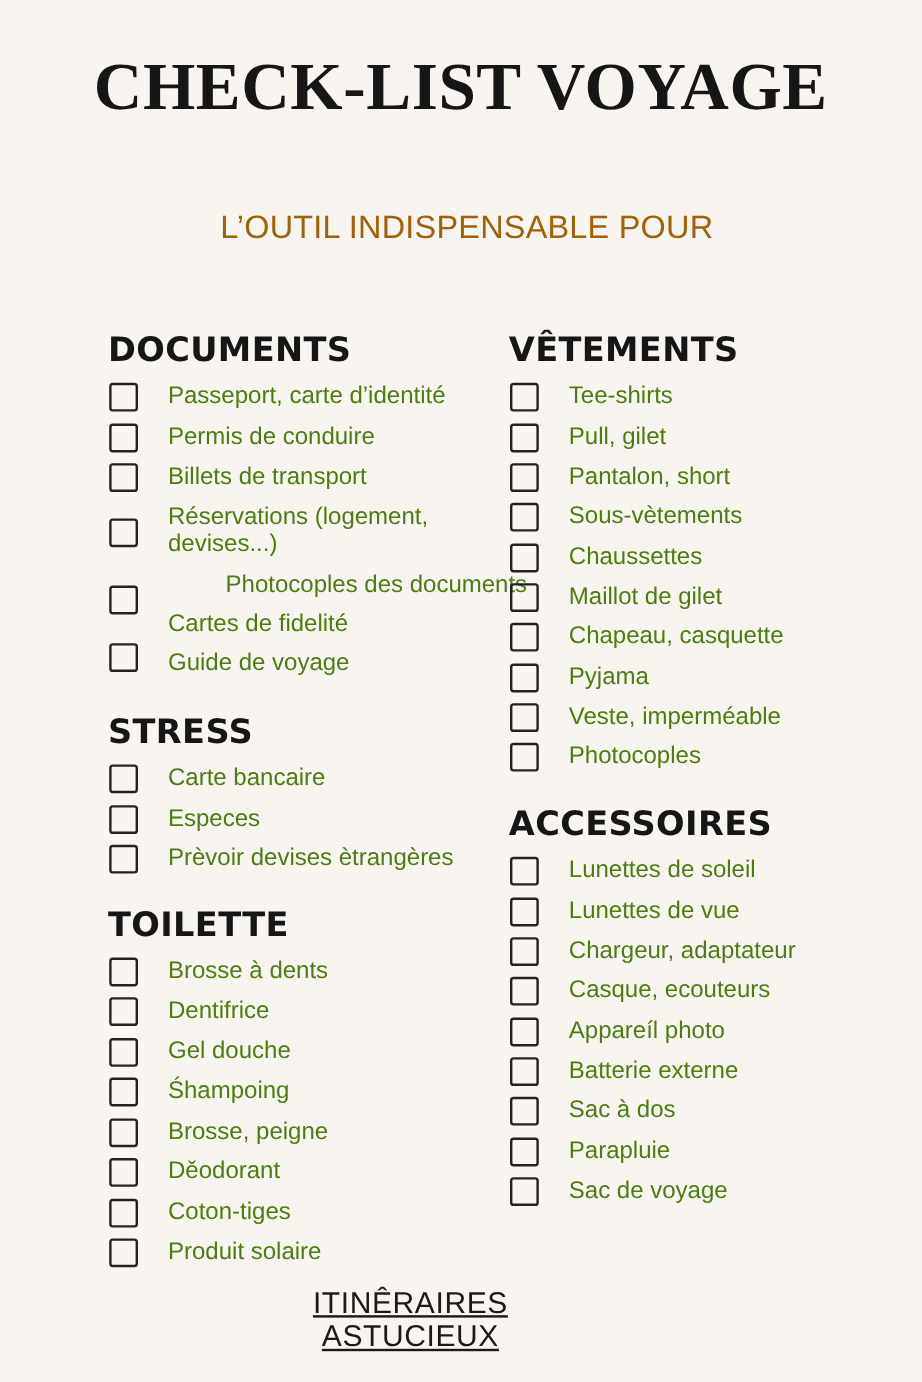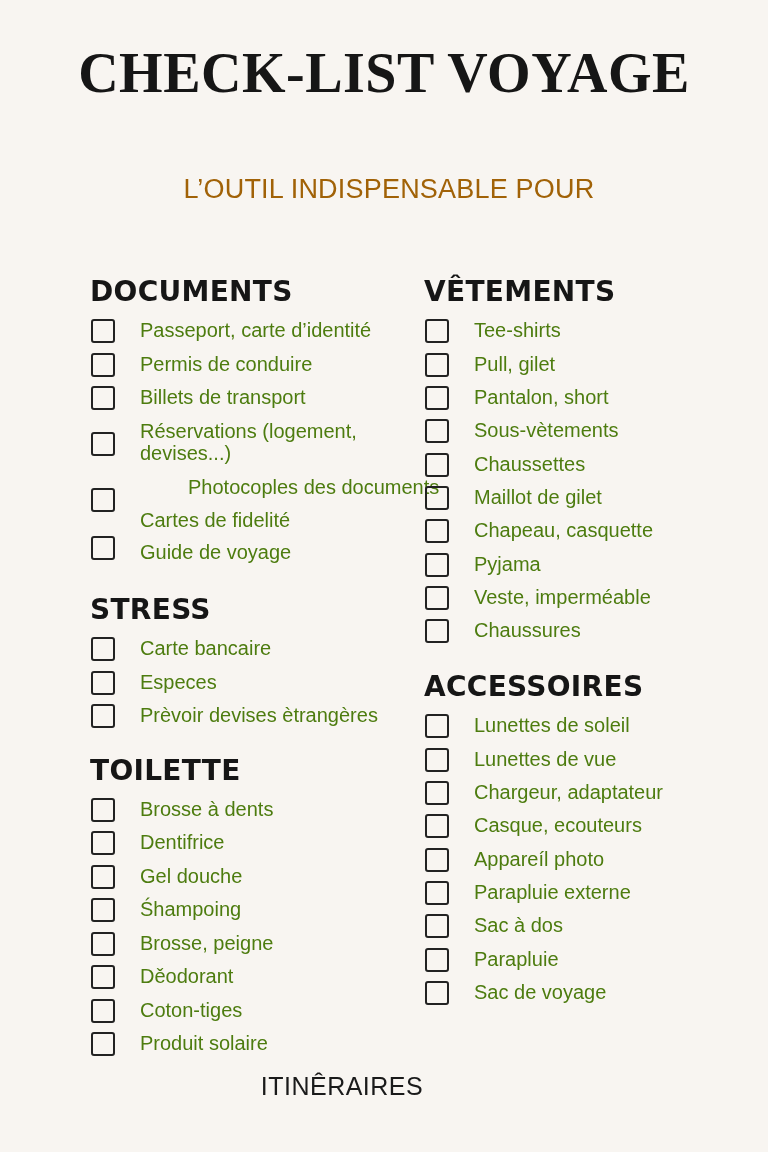--- a/index.html
+++ b/index.html
@@ -68,20 +68,21 @@
     color: #4d7c0f;
     white-space: nowrap;
   }
   .footer {
     position: absolute; left: 0; width: 684px; top: 1072px;
     text-align: center;
     font-size: 25px;
     line-height: 28px;
     letter-spacing: 0.5px;
     color: #1a1a1a;
+    text-decoration: underline;
   }
   .footer span { display: block; }
 </style>
 </head>
 <body>
 
 <div class="title">
   <span>CHECK-LIST VOYAGE</span>
 </div>
 <div class="subtitle">
@@ -203,21 +204,21 @@
   <div class="item" style="top:276px;">
     <span class="box"></span>
     <span class="label">Pyjama</span>
   </div>
   <div class="item" style="top:309px;">
     <span class="box"></span>
     <span class="label">Veste, imperméable</span>
   </div>
   <div class="item" style="top:342px;">
     <span class="box"></span>
-    <span class="label">Chaussures</span>
+    <span class="label">Photocoples</span>
   </div>
 </div>
 
 <div class="section" style="left:424px; top:672px; width:320px; height:340px;">
   <h2>ACCESSOIRES</h2>
   <div class="item" style="top:42px;">
     <span class="box"></span>
     <span class="label">Lunettes de soleil</span>
   </div>
   <div class="item" style="top:76px;">
@@ -231,31 +232,32 @@
   <div class="item" style="top:142px;">
     <span class="box"></span>
     <span class="label">Casque, ecouteurs</span>
   </div>
   <div class="item" style="top:176px;">
     <span class="box"></span>
     <span class="label">Appareíl photo</span>
   </div>
   <div class="item" style="top:209px;">
     <span class="box"></span>
-    <span class="label">Parapluie externe</span>
+    <span class="label">Batterie externe</span>
   </div>
   <div class="item" style="top:242px;">
     <span class="box"></span>
     <span class="label">Sac à dos</span>
   </div>
   <div class="item" style="top:276px;">
     <span class="box"></span>
     <span class="label">Parapluie</span>
   </div>
   <div class="item" style="top:309px;">
     <span class="box"></span>
     <span class="label">Sac de voyage</span>
   </div>
 </div>
 
 <div class="footer">
   <span>ITINÊRAIRES</span>
+  <span>ASTUCIEUX</span>
 </div>
 
 </body></html>

